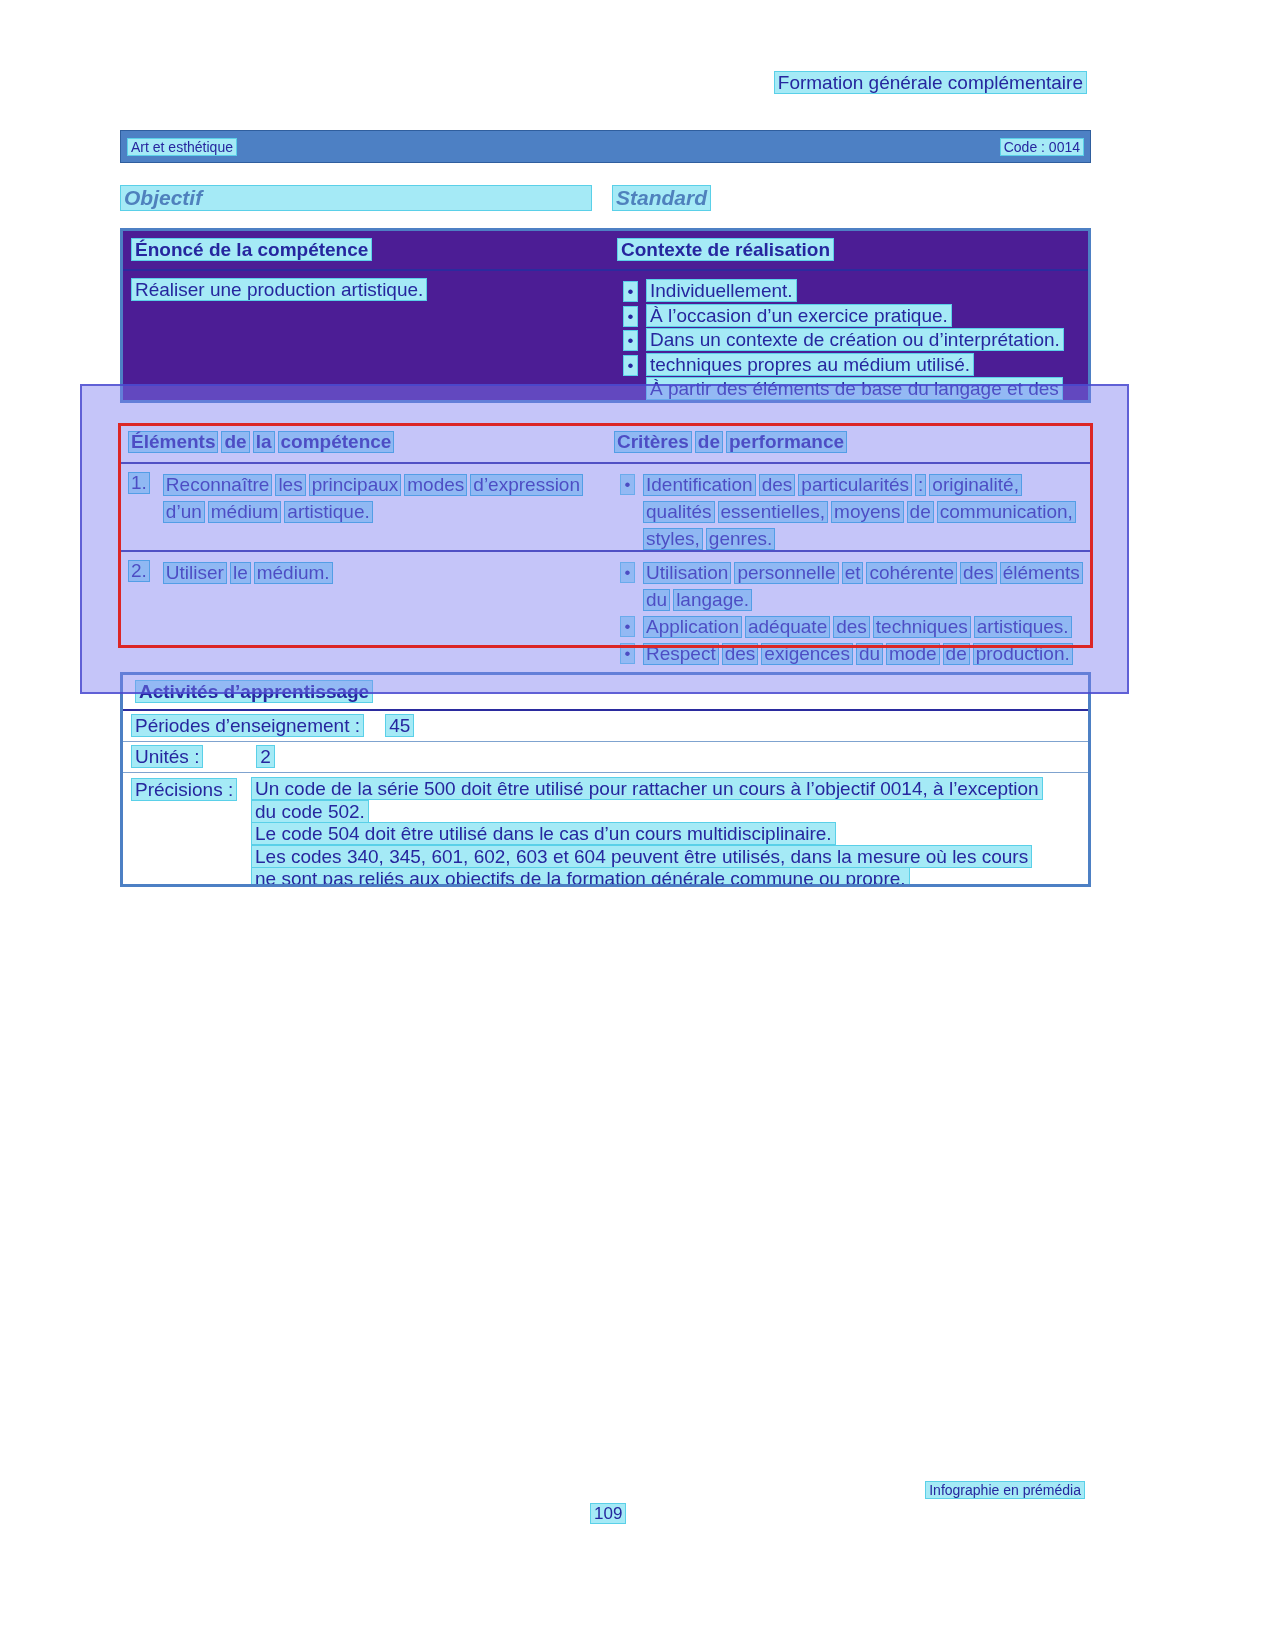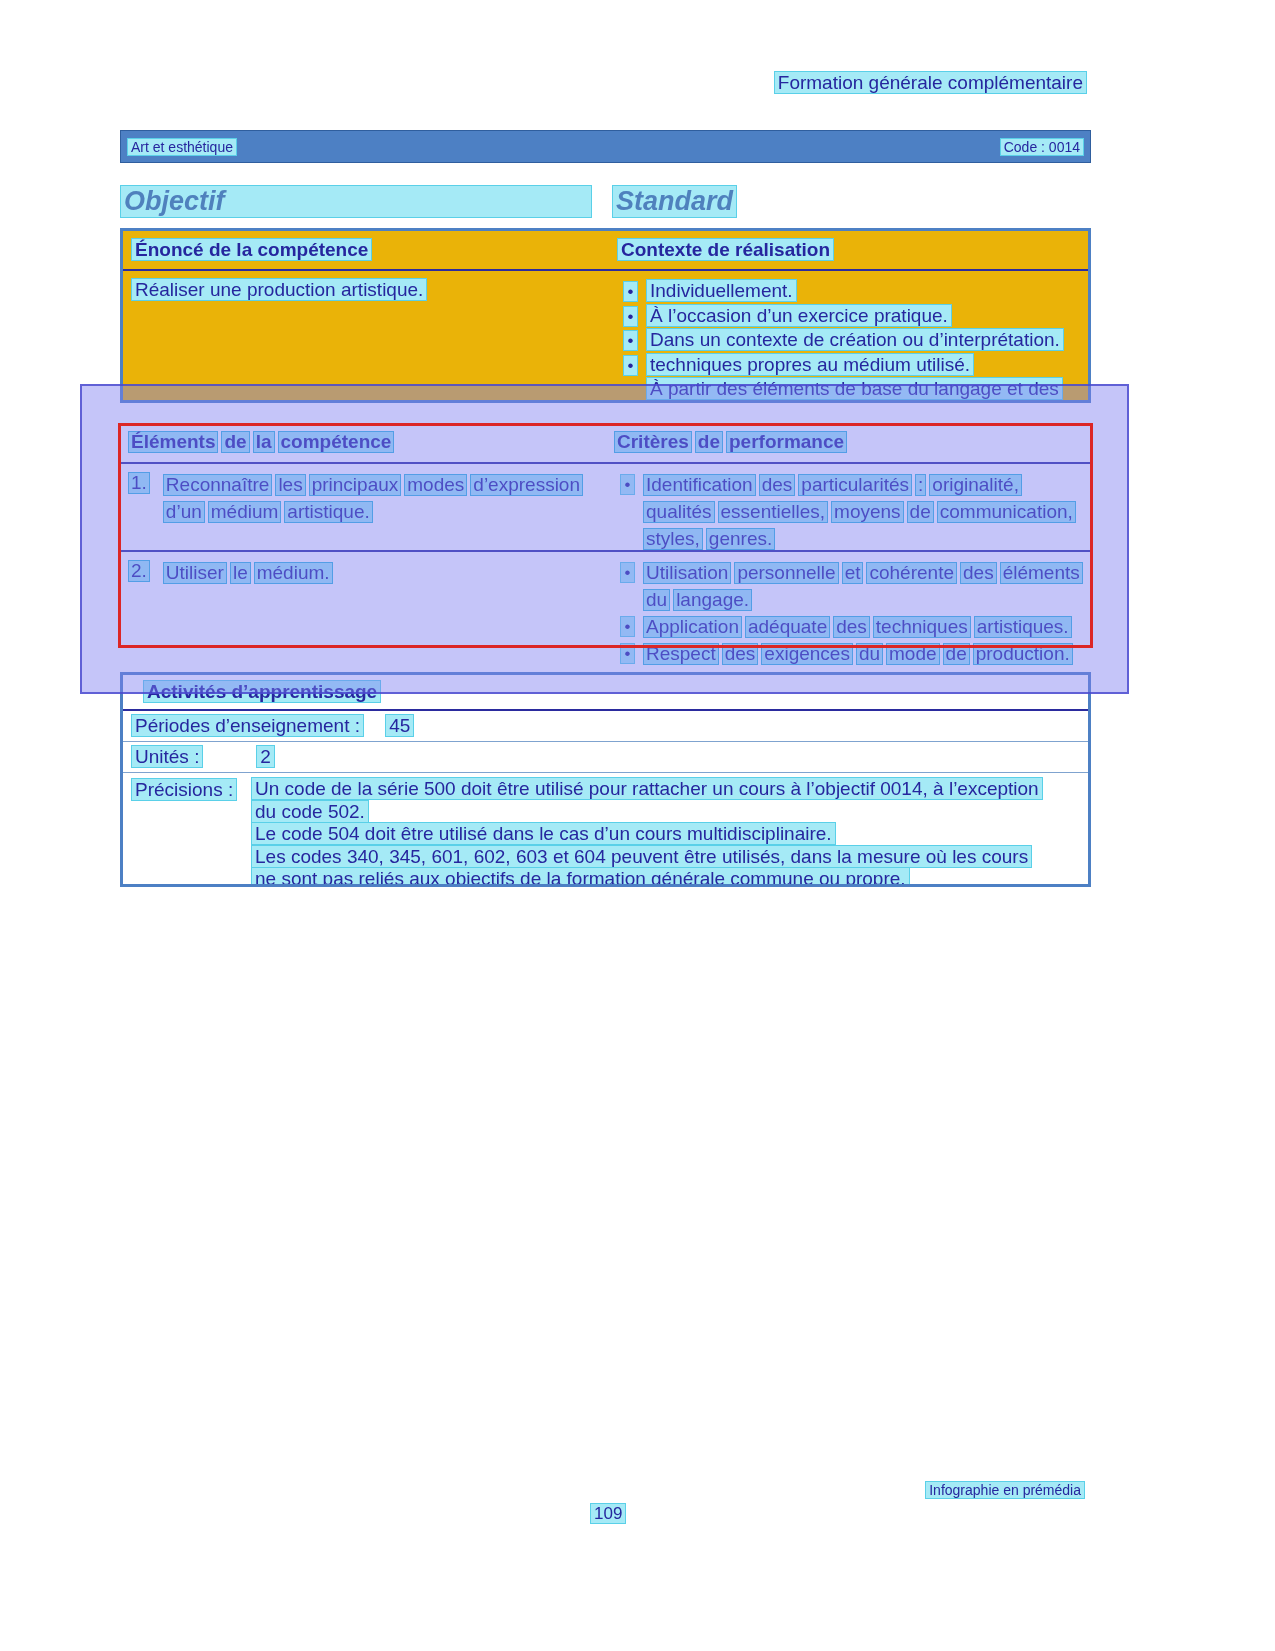--- a/index.html
+++ b/index.html
@@ -24,28 +24,28 @@
 
   .title-bar {
     position:absolute; left:120px; top:130px; width:971px; height:33px;
     background:var(--accent,#4d80c4);
     border:1px solid var(--accent_border,#2f5e9e);
     display:flex; justify-content:space-between; align-items:center;
     padding:0 6px; font-size:14px;
   }
 
   .cols-row { position:absolute; left:120px; top:185px; width:971px; display:flex; }
-  .col-h { font-size:27px; font-weight:bold; font-style:italic; color:var(--heading,#4f81bd); }
+  .col-h { font-size:21px; font-weight:bold; font-style:italic; color:var(--heading,#4f81bd); }
   .col-h.obj { display:inline-block; width:472px; }
   .col-h.std { margin-left:20px; }
 
   
   .table1 {
     position:absolute; left:120px; top:228px; width:971px; height:175px;
-    border:3px solid var(--accent,#4d80c4); font-size:19px; background:#eab308;
+    border:3px solid var(--accent,#4d80c4); font-size:19px; background:#4c1d95;
   }
   .t-head {
     display:grid; grid-template-columns:486px 1fr;
     padding:8px 0; border-bottom:2px solid #2b2b9e;
   }
   .th-text { font-weight:bold; }
   .cell { padding-left:8px; }
   .t-body { display:grid; grid-template-columns:486px 1fr; padding-top:8px; }
   .bullets { padding-left:0; }
   .bullet-item { display:flex; align-items:flex-start; line-height:24.5px; }
@@ -90,21 +90,21 @@
     border:1px solid var(--wordbox_border,#30b8dc);
     padding:0 2px; margin:0 3px 3px 0; line-height:20px;
   }
   .wwrap { background:none; border:none; padding:0; }
 
   
   .activities {
     position:absolute; left:120px; top:672px; width:971px; height:215px;
     border:3px solid var(--accent,#4d80c4); font-size:19px; background:#fff; overflow:hidden;
   }
-  .act-head { padding:6px 20px; border-bottom:2px solid #2b2b9e; }
+  .act-head { padding:6px 12px; border-bottom:2px solid #2b2b9e; }
   .act-row { padding:3px 8px; border-bottom:1px solid #7fa3cf; line-height:24px; }
   .act-row.prec { border-bottom:none; display:flex; align-items:flex-start; padding-top:5px; }
   .val1 { margin-left:16px; }
   .lblfix { display:inline-block; width:120px; flex:none; vertical-align:top; }
   .plines { flex:none; }
   .plines .tline { line-height:22.5px; white-space:nowrap; }
 
   .footer-note { position:absolute; top:1482px; right:190px; font-size:14px; }
   .page-num { position:absolute; top:1504px; left:590px; font-size:17px;border-radius:7px; }
 </style>

